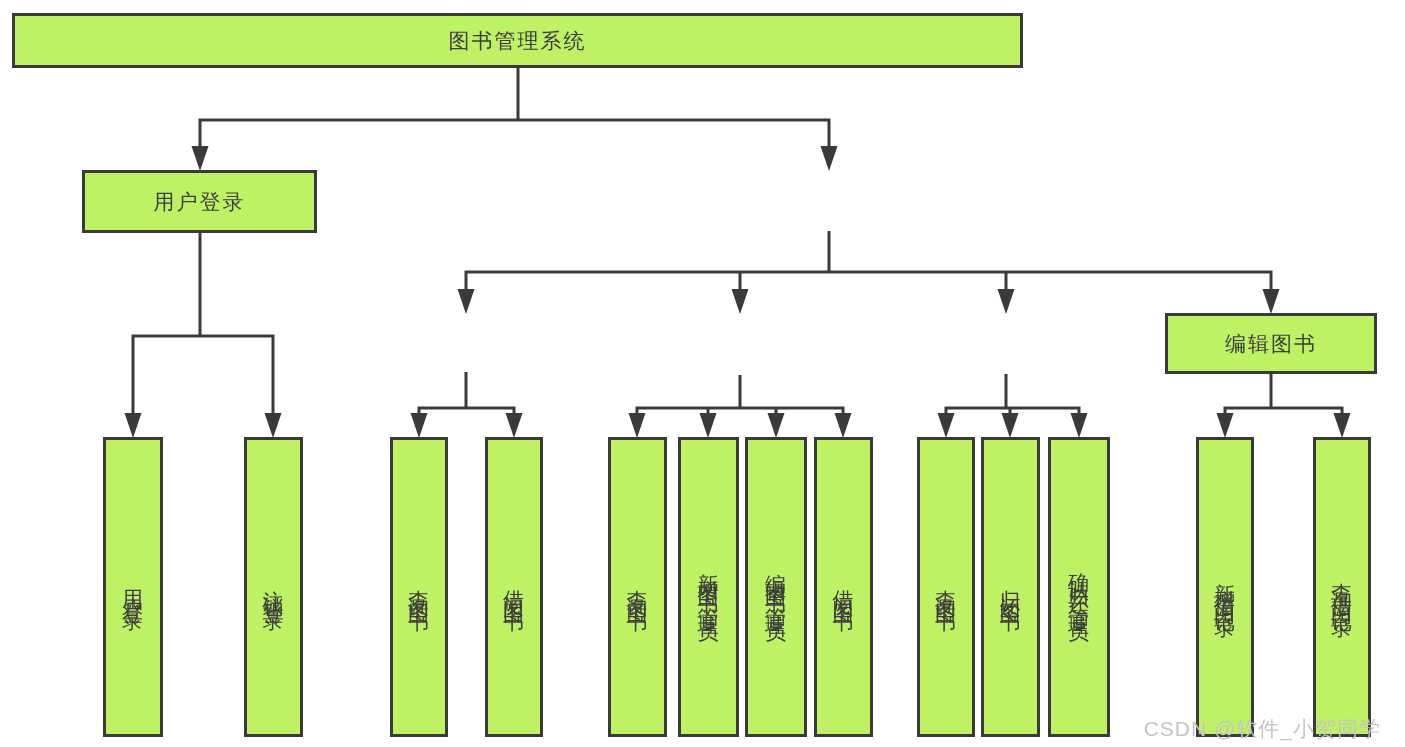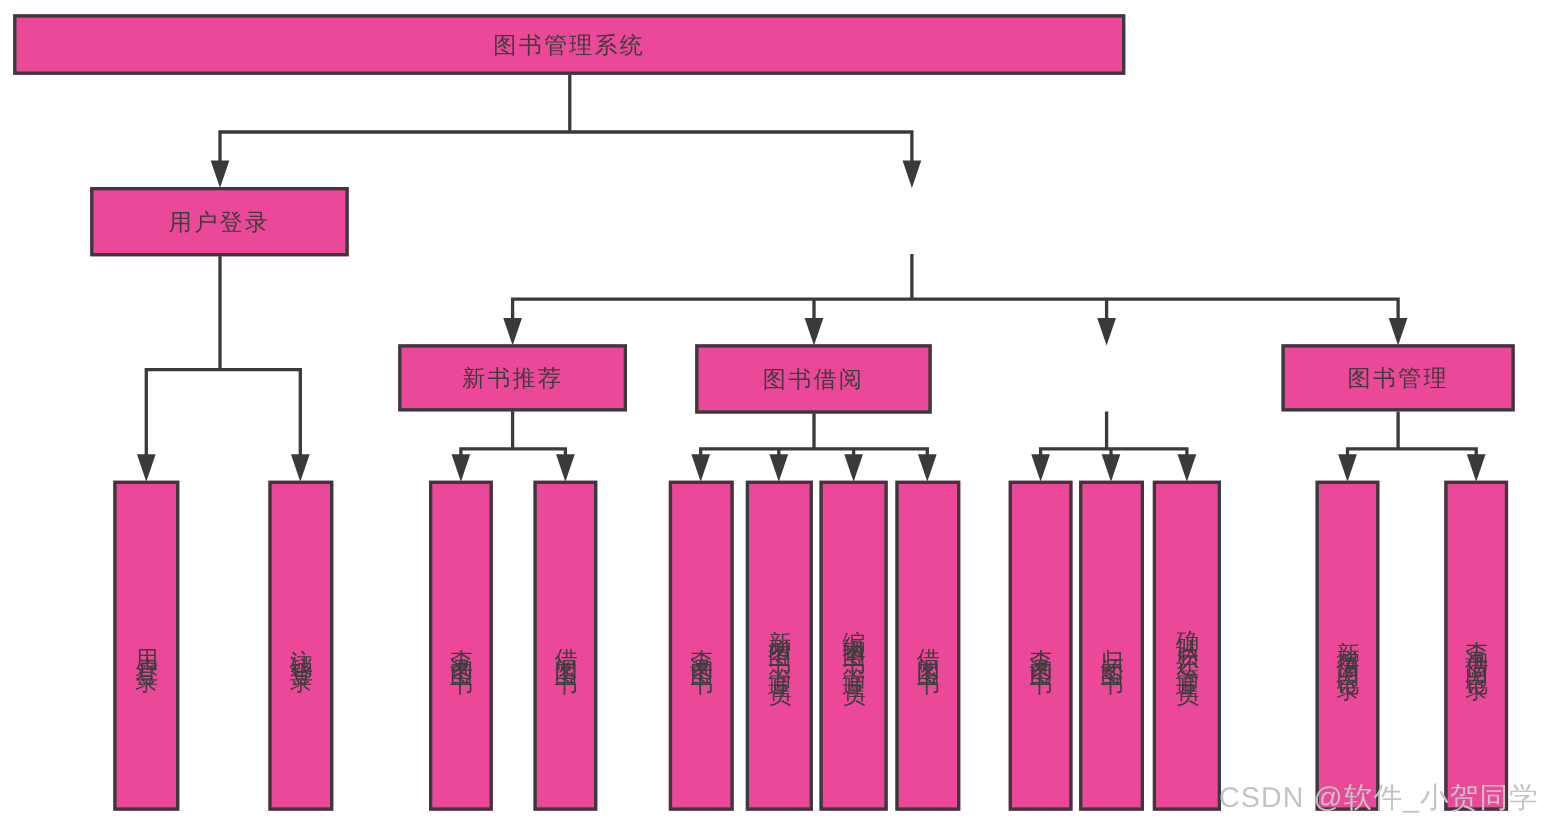--- a/index.html
+++ b/index.html
@@ -19,44 +19,44 @@
   .connectors {
     position: absolute;
     left: 0;
     top: 0;
     color: var(--line, #3a3a3a);
   }
   .node {
     position: absolute;
     box-sizing: border-box;
     border: 3px solid var(--box-border, #3a3a3a);
-    background: #ec4899;
+    background: #bef264;
     display: flex;
     align-items: center;
     justify-content: center;
     text-align: center;
   }
   .h-node {
     font-size: 21px;
     letter-spacing: 2px;
     white-space: nowrap;
   }
   .v-node {
     writing-mode: vertical-rl;
     text-orientation: mixed;
     font-size: 21px;
     line-height: 1;
     letter-spacing: 7px;
     padding: 6px 0;
   }
   .watermark {
     position: absolute;
-    right: 6px;
+    right: 24px;
     bottom: 4px;
-    font-size: 26px;
+    font-size: 21px;
     letter-spacing: 1px;
     color: var(--watermark, #c4c4c4);
     white-space: nowrap;
   }
 </style>
 </head>
 <body>
 
 <div class="canvas">
 
@@ -108,28 +108,22 @@
   </svg>
 
   <div class="node h-node" style="left:12px; top:13px; width:1011px; height:55px;">
     <span>图书管理系统</span>
   </div>
 
   <div class="node h-node" style="left:82px; top:170px; width:235px; height:63px;">
     <span>用户登录</span>
   </div>
 
-  <div class="node h-node" style="left:362px; top:313px; width:208px; height:61px;">
-    <span>新书推荐</span>
-  </div>
-  <div class="node h-node" style="left:632px; top:313px; width:215px; height:63px;">
-    <span>图书借阅</span>
-  </div>
   <div class="node h-node" style="left:1165px; top:313px; width:212px; height:61px;">
-    <span>图书管理</span>
+    <span>编辑图书</span>
   </div>
 
   <div class="node v-node" style="left:103px; top:437px; width:60px; height:300px;">
     <span>用户登录</span>
   </div>
   <div class="node v-node" style="left:244px; top:437px; width:59px; height:300px;">
     <span>注销登录</span>
   </div>
 
   <div class="node v-node" style="left:390px; top:437px; width:58px; height:300px;">

